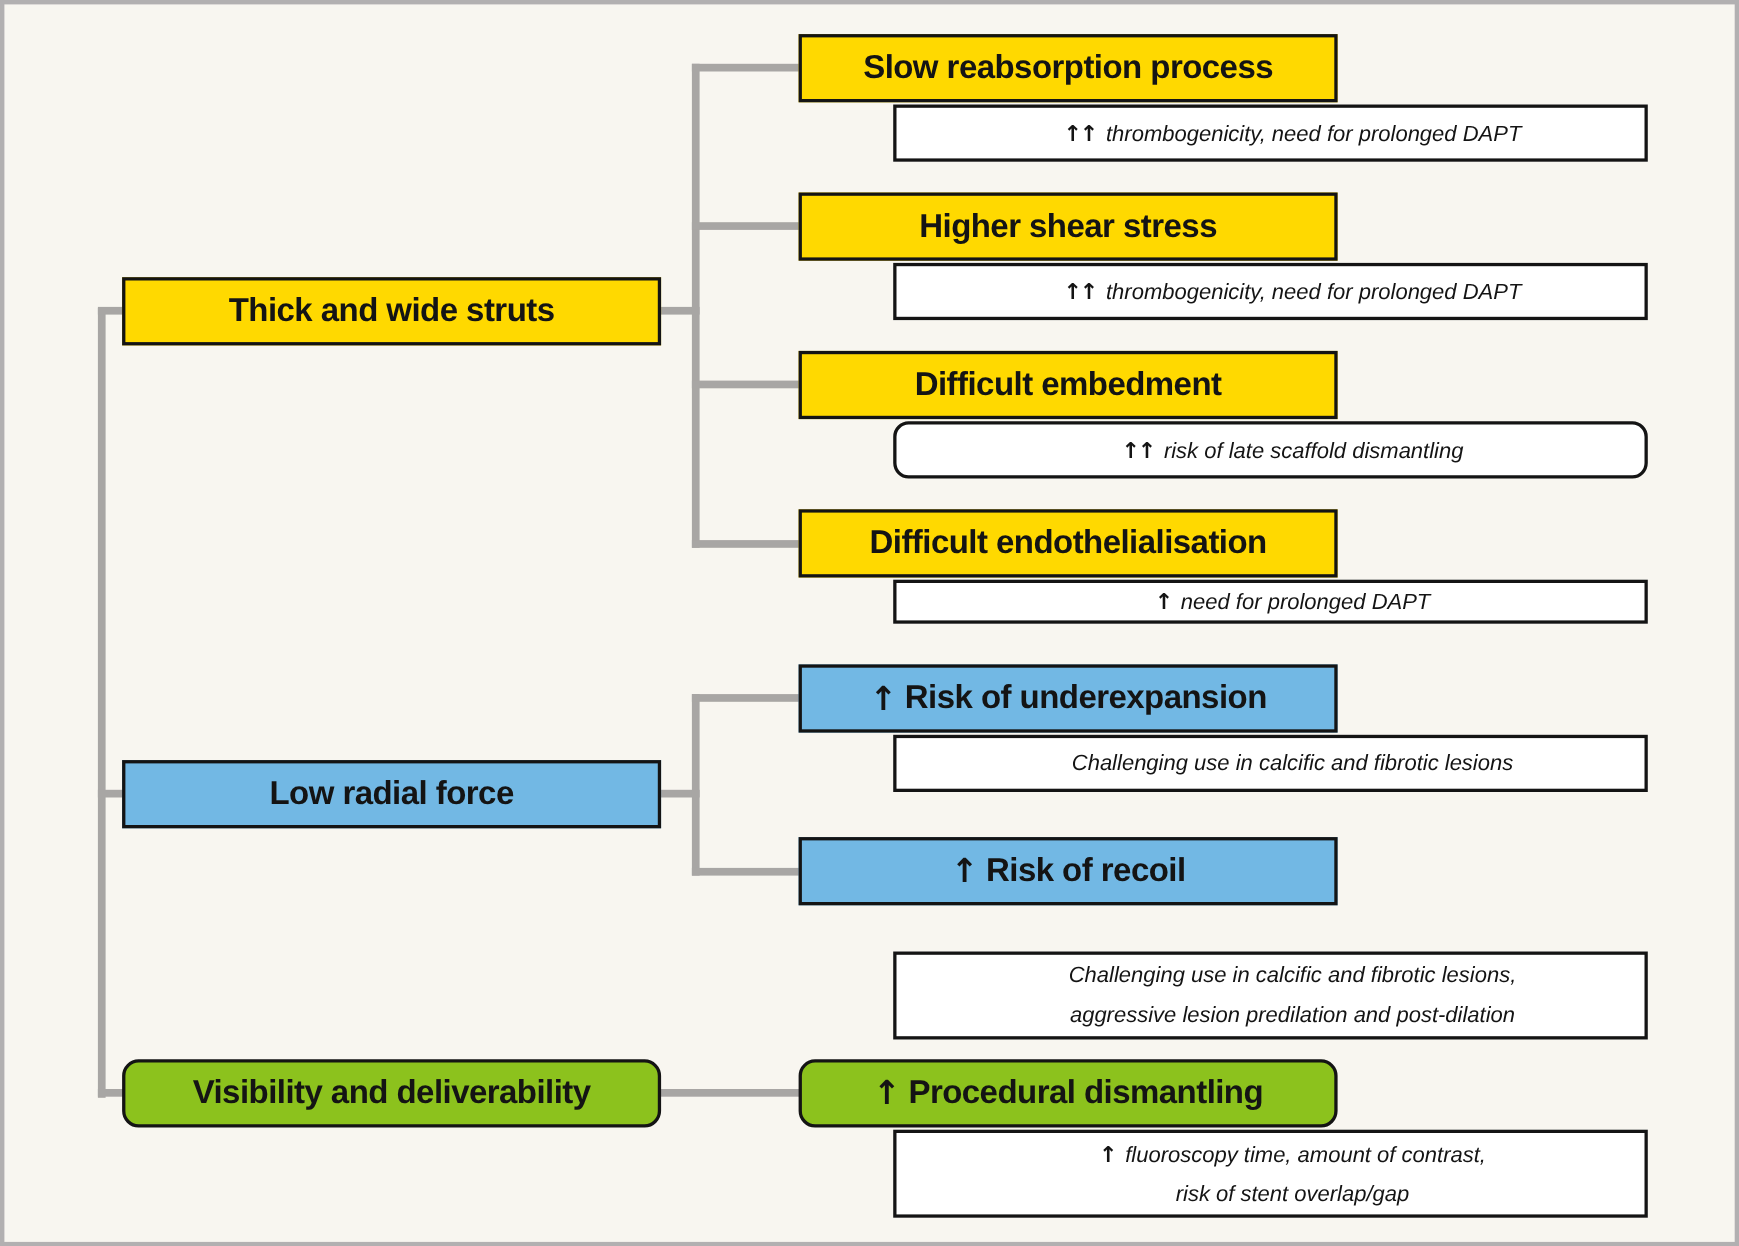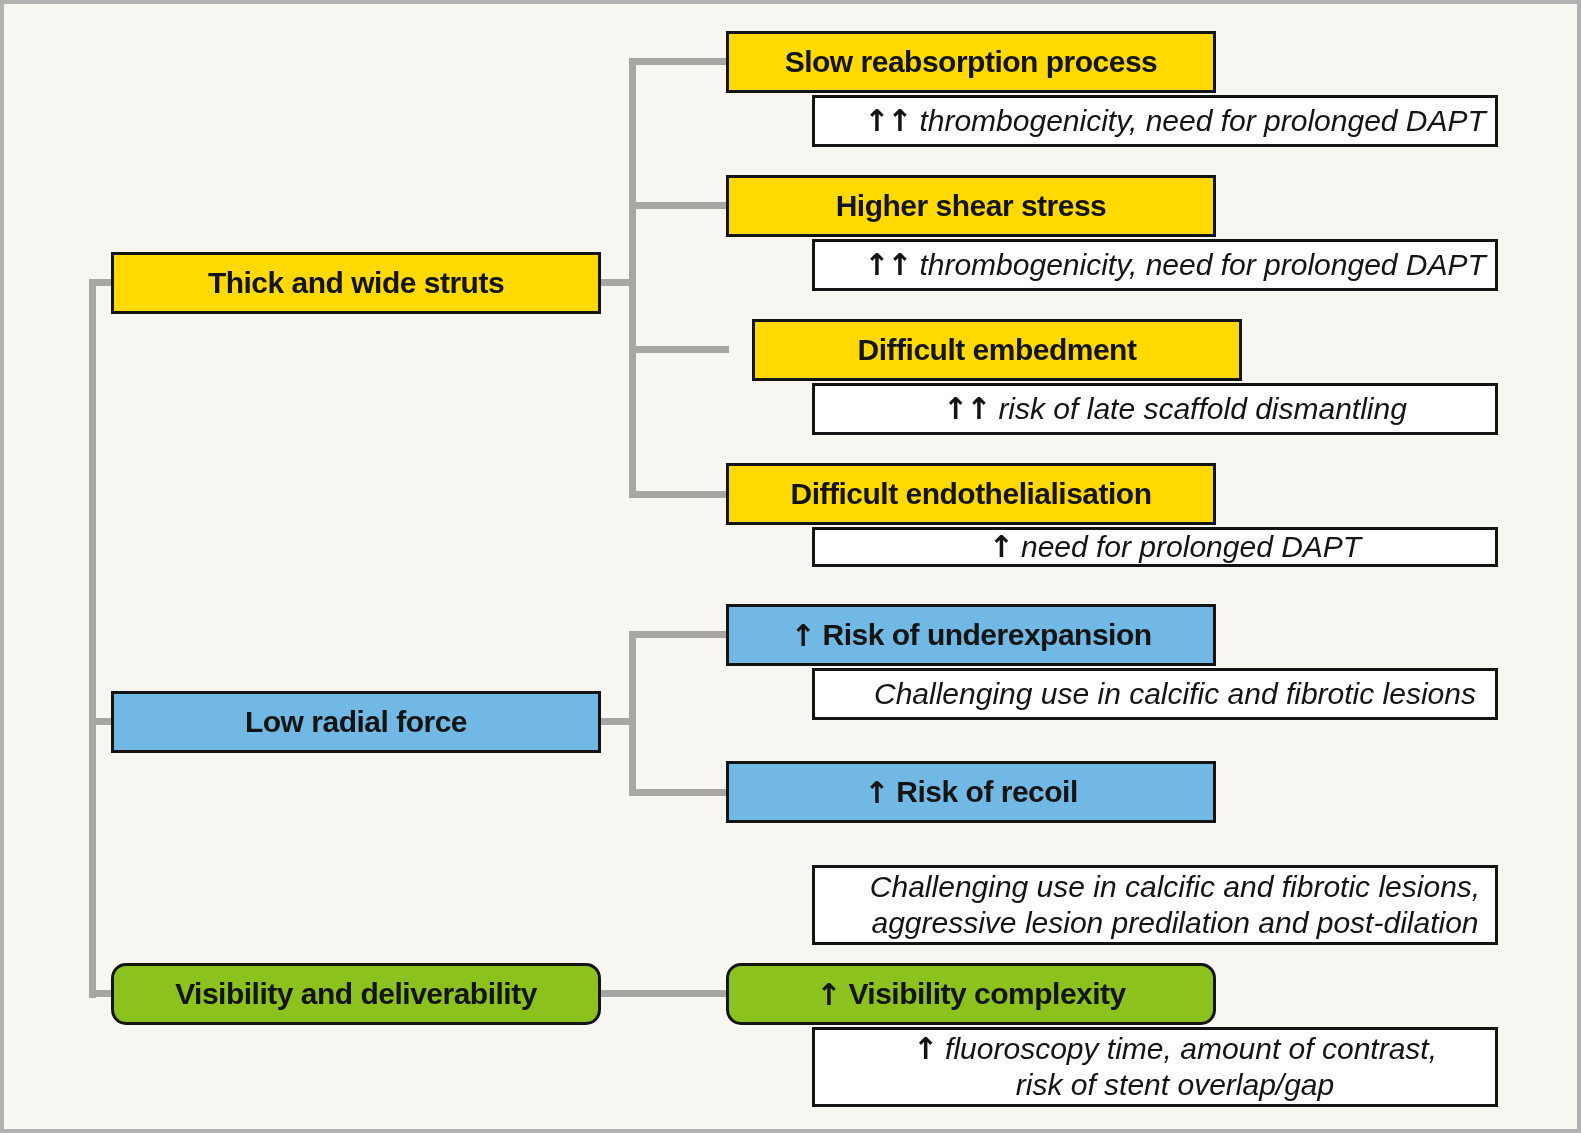--- a/index.html
+++ b/index.html
@@ -37,21 +37,21 @@
   }
   .titlebox.yellow{background:var(--yellow,#ffd900);}
   .titlebox.blue{background:var(--blue,#72b8e4);}
   .titlebox.green{background:var(--green,#8cc21d);border-radius:15px;}
   .catbox{left:107px;}
   .childbox{left:722px;}
   .notebox{
     left:808px;width:686px;
     background:var(--notebg,#ffffff);
     font-style:italic;
-    font-size:30px;
+    font-size:20px;
     line-height:36px;
     flex-direction:column;
     padding-left:40px;
   }
   .note-line{white-space:nowrap;}
   .note-line:empty{display:none;}
   .arrow{
     font-family:"DejaVu Sans","Liberation Sans",sans-serif;
     font-weight:bold;
     font-style:normal;
@@ -108,25 +108,25 @@
 
   <div class="box titlebox yellow childbox" style="top:171px;">
 
     <span>Higher shear stress</span>
   </div>
   <div class="box notebox" style="top:235px;height:52px;">
     <div class="note-line"><span class="arrow">↑↑</span><span>thrombogenicity, need for prolonged DAPT</span></div>
 
   </div>
 
-  <div class="box titlebox yellow childbox" style="top:315px;margin-left:26px;">
+  <div class="box titlebox yellow childbox" style="top:315px;">
 
     <span>Difficult embedment</span>
   </div>
-  <div class="box notebox" style="top:379px;height:52px;">
+  <div class="box notebox" style="top:379px;height:52px;border-radius:14px;">
     <div class="note-line"><span class="arrow">↑↑</span><span>risk of late scaffold dismantling</span></div>
 
   </div>
 
   <div class="box titlebox yellow childbox" style="top:459px;">
 
     <span>Difficult endothelialisation</span>
   </div>
   <div class="box notebox" style="top:523px;height:40px;">
     <div class="note-line"><span class="arrow">↑</span><span>need for prolonged DAPT</span></div>
@@ -146,20 +146,20 @@
     <span class="arrow">↑</span>
     <span>Risk of recoil</span>
   </div>
   <div class="box notebox" style="top:821px;height:80px;margin-top:40px;">
     <div class="note-line"><span>Challenging use in calcific and fibrotic lesions,</span></div>
     <div class="note-line">aggressive lesion predilation and post-dilation</div>
   </div>
 
   <div class="box titlebox green childbox" style="top:959px;">
     <span class="arrow">↑</span>
-    <span>Visibility complexity</span>
+    <span>Procedural dismantling</span>
   </div>
   <div class="box notebox" style="top:1023px;height:80px;">
     <div class="note-line"><span class="arrow">↑</span><span>fluoroscopy time, amount of contrast,</span></div>
     <div class="note-line">risk of stent overlap/gap</div>
   </div>
 
 </div>
 
 </body></html>

